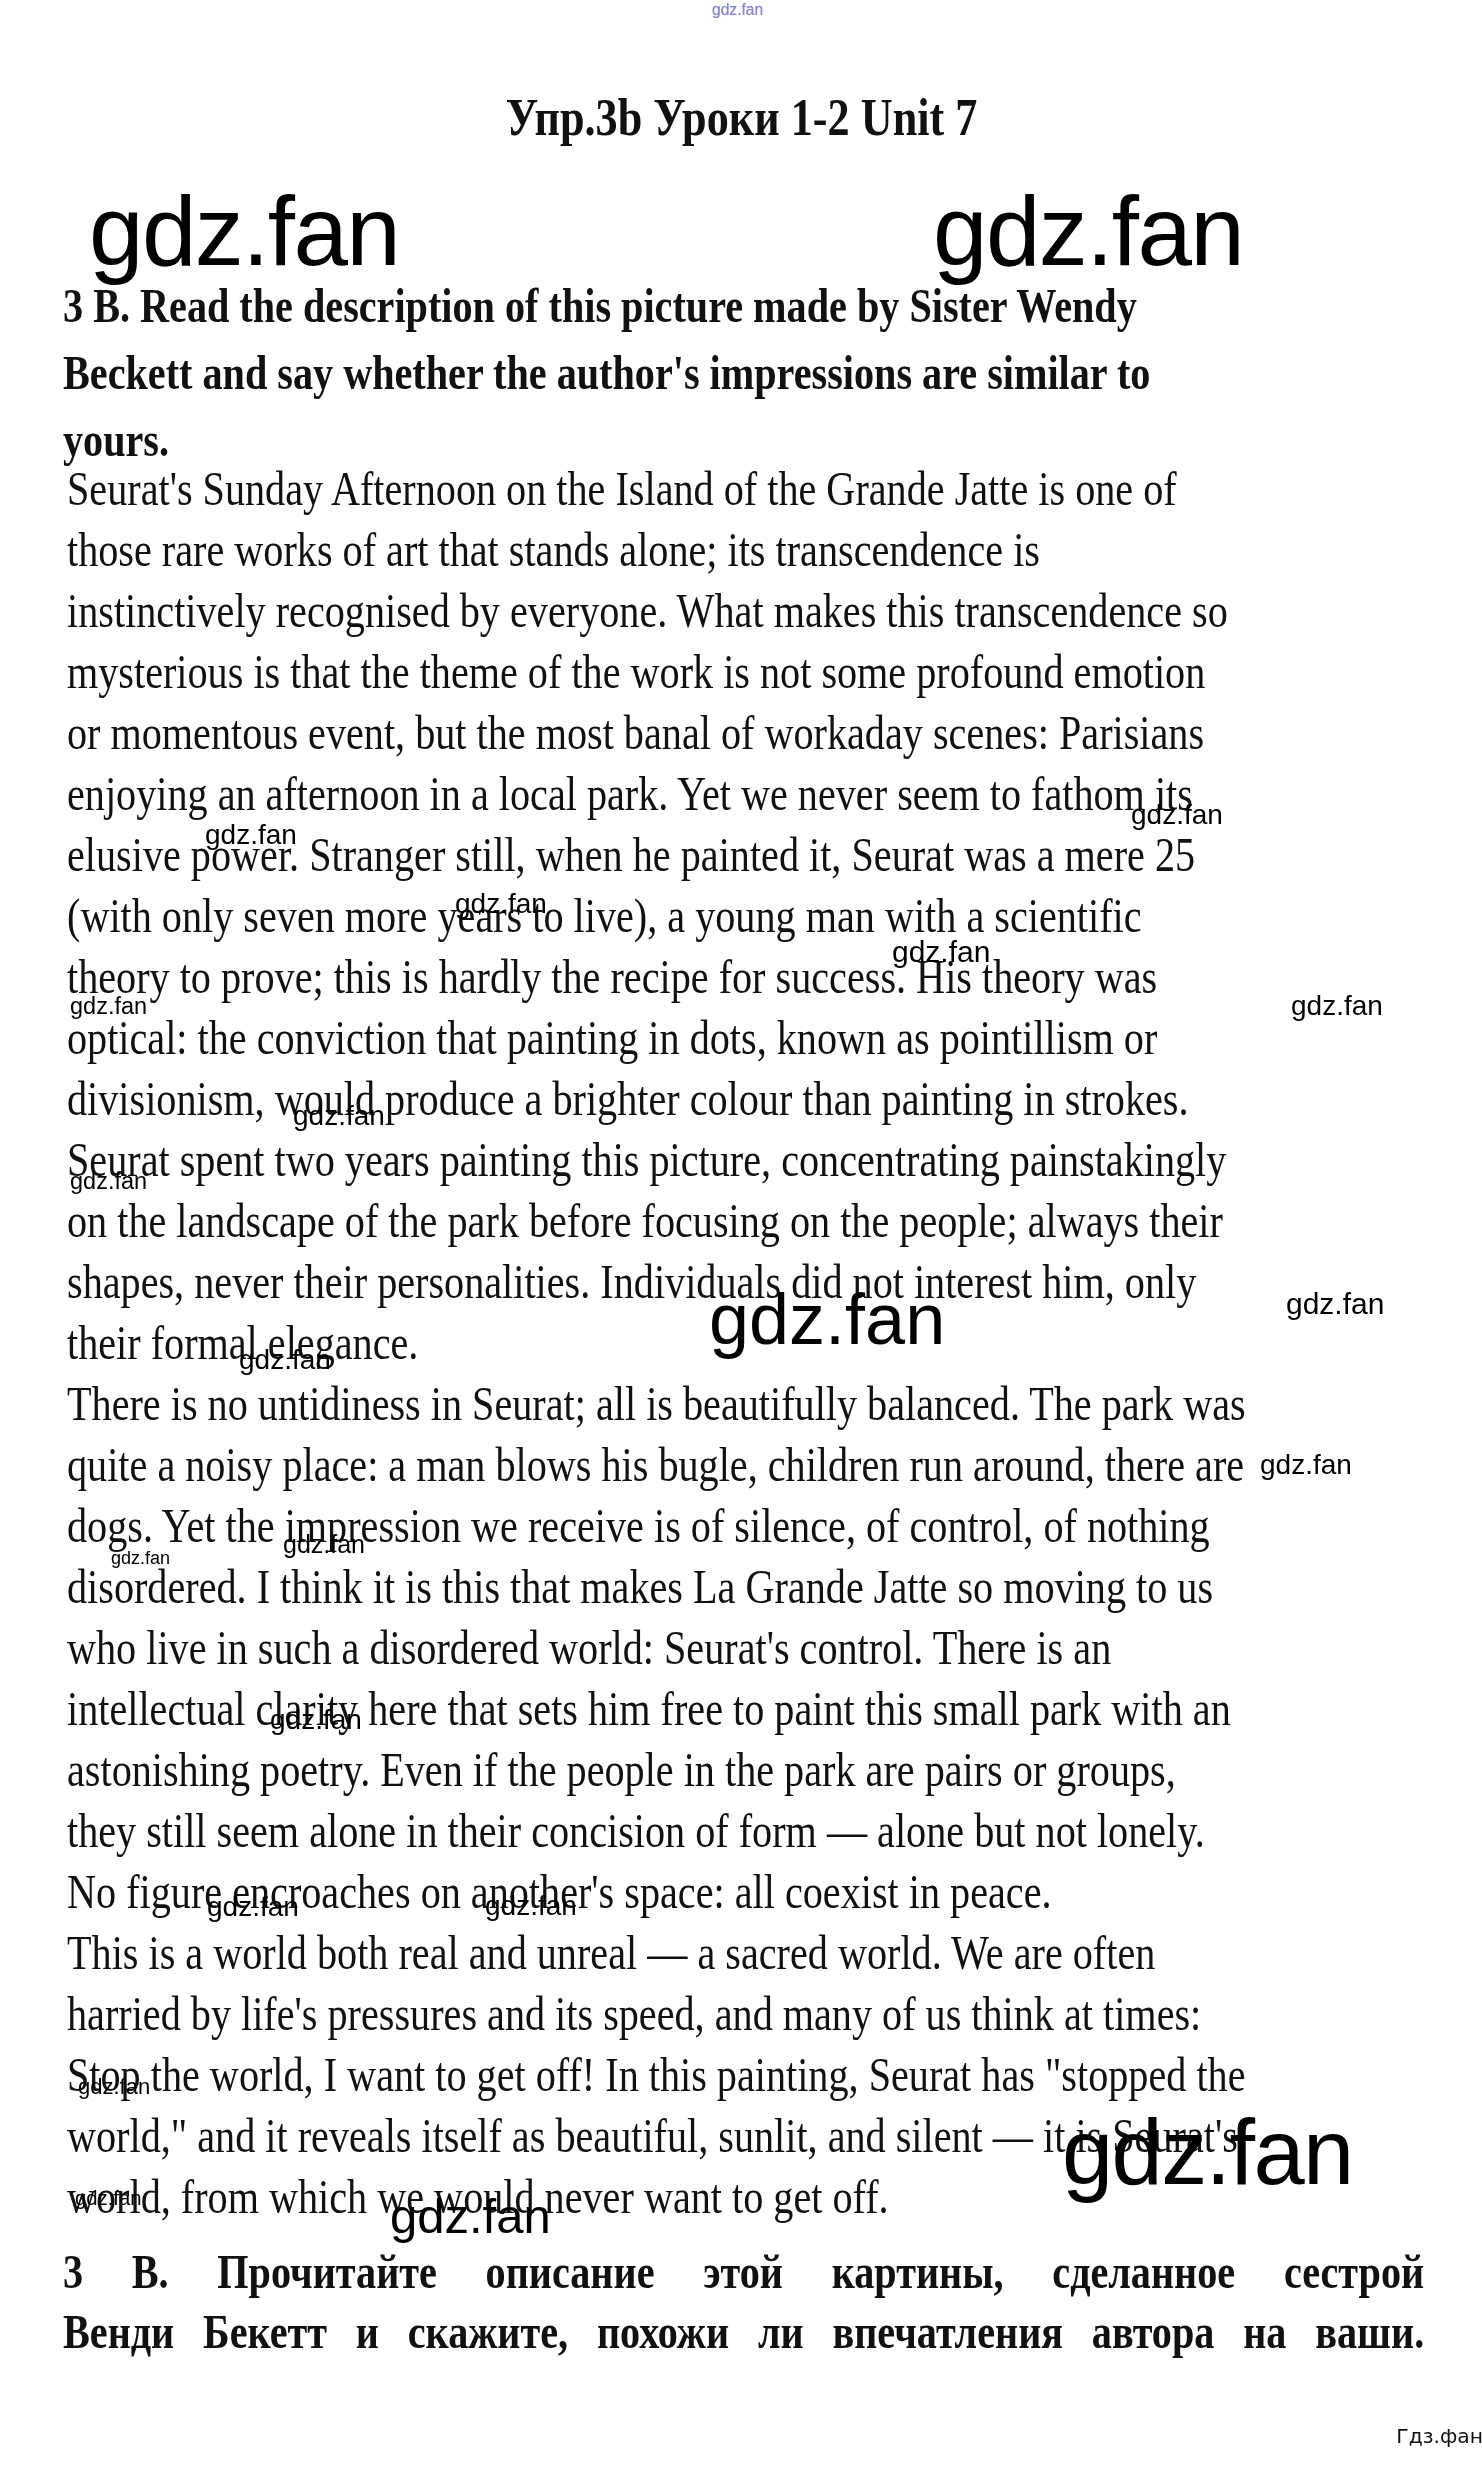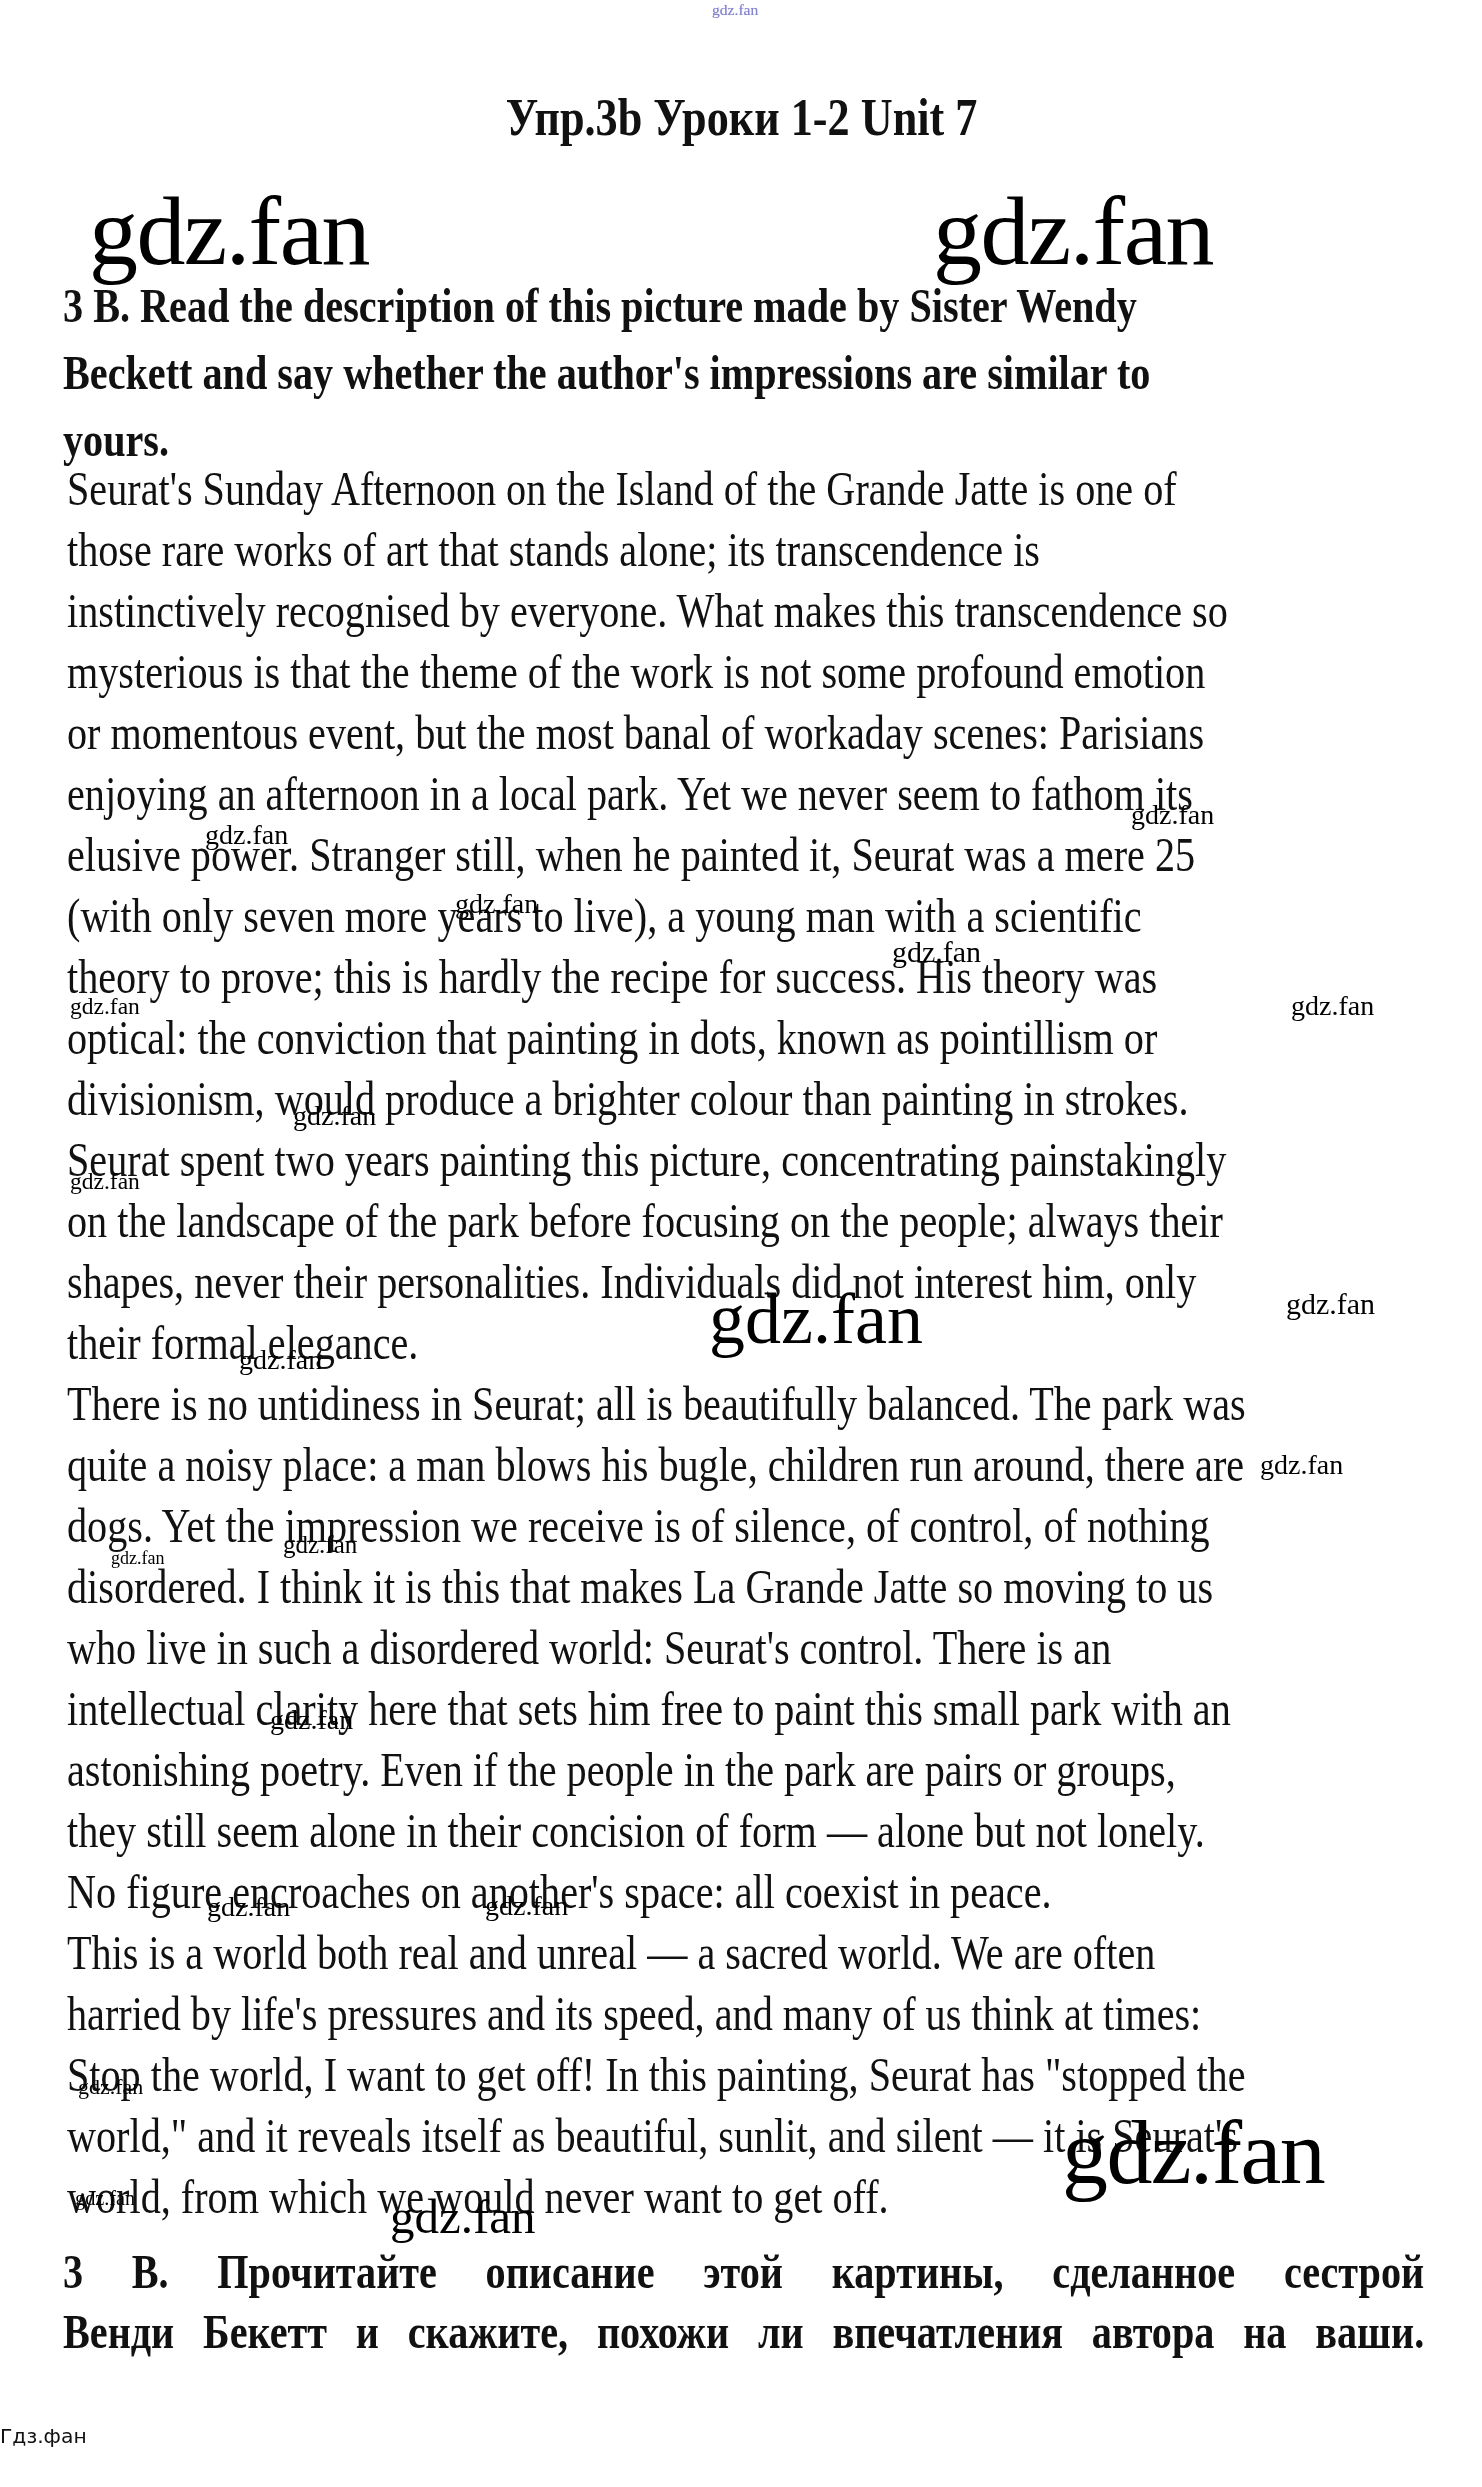--- a/index.html
+++ b/index.html
@@ -45,31 +45,31 @@
     width:1660px;
     white-space:normal;
   }
   #task-ru .line{
     text-align:justify;
     text-align-last:justify;
   }
   
   #watermarks span{
     position:absolute;
-    font-family:Liberation Serif, serif;
+    font-family:Liberation Sans, sans-serif;
     line-height:1;
     color:#000000;
     white-space:nowrap;
   }
   #watermarks .wm-big{letter-spacing:-1.6px;}
   #watermarks .wm-purple{color:#8585d0;text-shadow:0 0 0.8px #aaaadd;}
   #footer-site-name{
     position:absolute;
     left:0;top:2424px;width:100%;
-    text-align:left;
+    text-align:right;
     font-family:"DejaVu Sans",sans-serif;
     font-size:20.3px;
     color:#111111;
   }
 </style>
 </head>
 <body>
 
 <div id="page">
 

